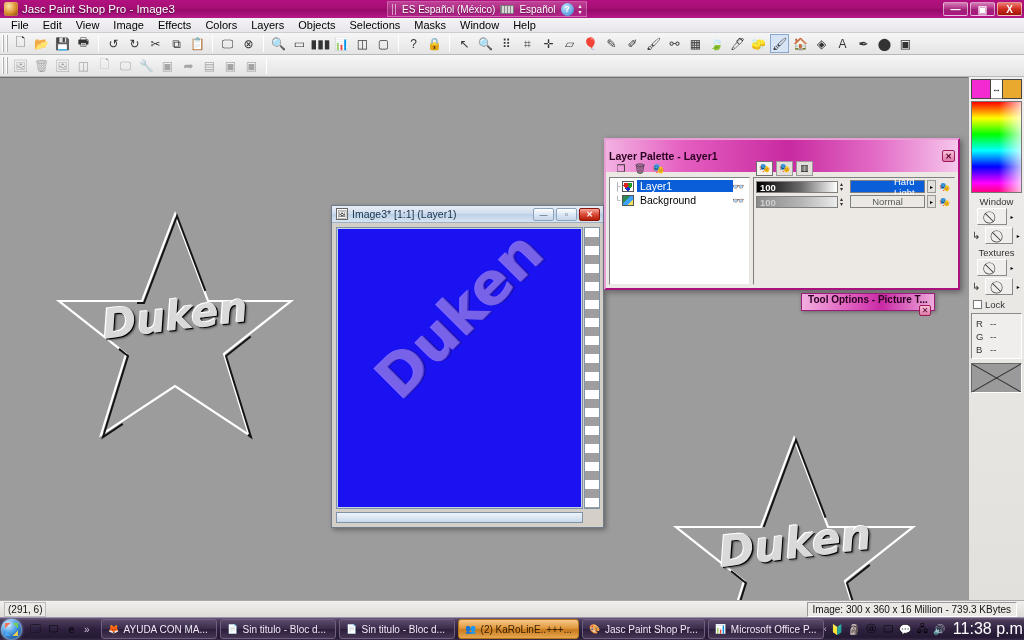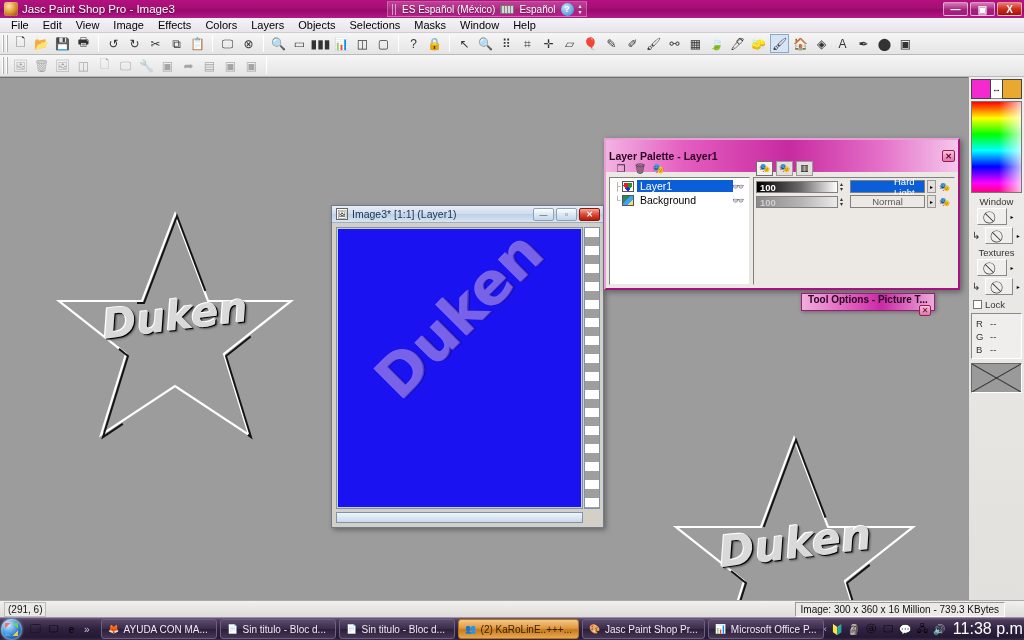--- a/index.html
+++ b/index.html
@@ -324,21 +324,21 @@
     position:absolute; left:0; top:600px; width:1024px; height:17px;
     background: linear-gradient(to bottom,#f1f0ee,#dedcd8);
     border-top:1px solid #a9a9a9;
     display:flex; align-items:center;
   }
   .sb-coord {
     margin-left:4px; font-size:10px; color:#111; padding:0 3px;
     border:1px solid #bbb; line-height:13px; background:#eceae6;
   }
   .sb-info {
-    margin-left:auto; margin-right:19px; font-size:10px; color:#111;
+    margin-left:auto; margin-right:7px; font-size:10px; color:#111;
     border:1px solid; border-color:#9a9a9a #fff #fff #9a9a9a;
     padding:1px 5px; background:#eceae6; white-space:nowrap;
   }
 
   
   .taskbar {
     position:absolute; left:0; top:617px; width:1024px; height:23px;
     background: linear-gradient(to bottom,#6b5b78 0%, #4a3a58 12%, #2e2140 50%, #241a33 88%, #3a2c4a 100%);
     display:flex; align-items:center;
     border-top:1px solid #9d8fae;

